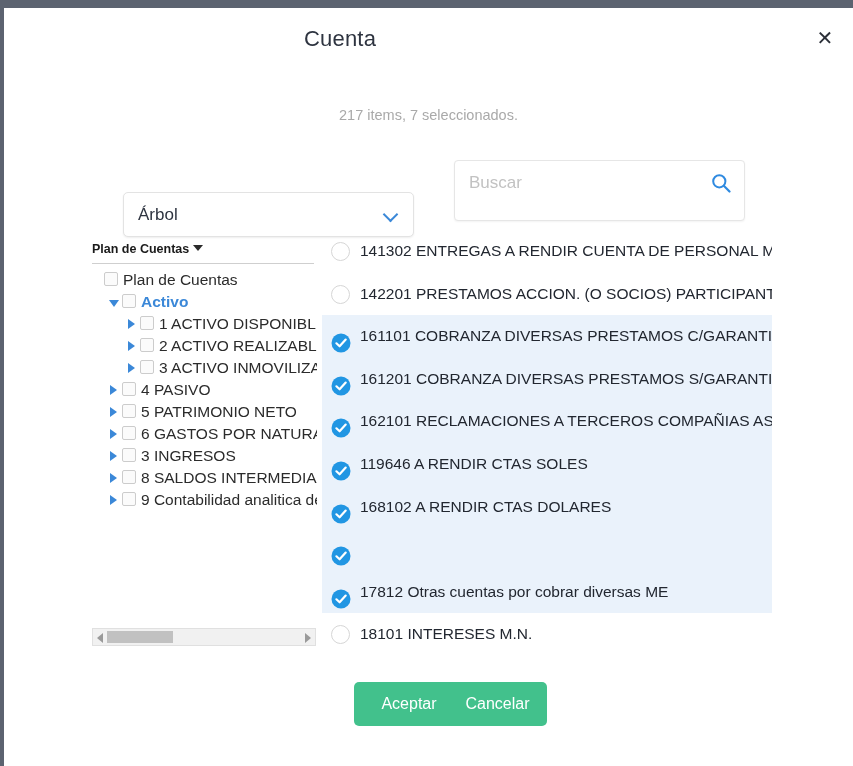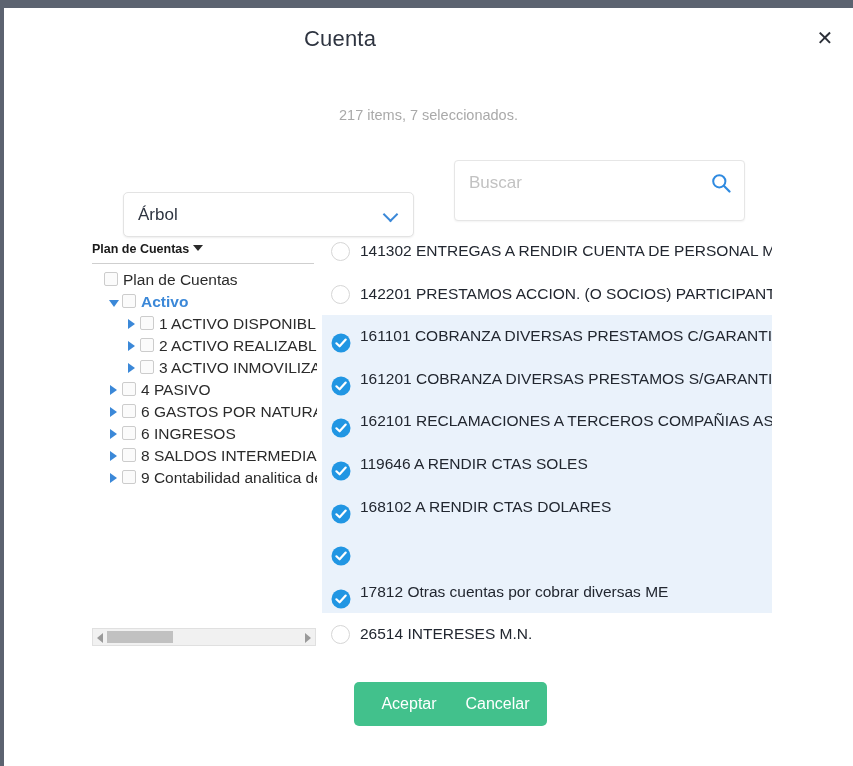--- a/index.html
+++ b/index.html
@@ -313,22 +313,23 @@
       <div class="tree-header">
         <span>Plan de Cuentas</span><span class="caret-dn"></span>
       </div>
       <div class="tree-body" id="tree-body">
           <div class="tree-row" style="padding-left: 0px;"><span class="tree-arrow none"><i></i></span><span class="tree-cb"></span><span class="tree-label">Plan de Cuentas</span></div>
           <div class="tree-row" style="padding-left: 18px;"><span class="tree-arrow open"><i></i></span><span class="tree-cb"></span><span class="tree-label accent">Activo</span></div>
           <div class="tree-row" style="padding-left: 36px;"><span class="tree-arrow "><i></i></span><span class="tree-cb"></span><span class="tree-label">1 ACTIVO DISPONIBLE</span></div>
           <div class="tree-row" style="padding-left: 36px;"><span class="tree-arrow "><i></i></span><span class="tree-cb"></span><span class="tree-label">2 ACTIVO REALIZABLE</span></div>
           <div class="tree-row" style="padding-left: 36px;"><span class="tree-arrow "><i></i></span><span class="tree-cb"></span><span class="tree-label">3 ACTIVO INMOVILIZADO</span></div>
           <div class="tree-row" style="padding-left: 18px;"><span class="tree-arrow "><i></i></span><span class="tree-cb"></span><span class="tree-label">4 PASIVO</span></div>
+          <div class="tree-row" style="padding-left: 18px;"><span class="tree-arrow "><i></i></span><span class="tree-cb"></span><span class="tree-label">5 PATRIMONIO NETO</span></div>
           <div class="tree-row" style="padding-left: 18px;"><span class="tree-arrow "><i></i></span><span class="tree-cb"></span><span class="tree-label">6 GASTOS POR NATURALEZA</span></div>
-          <div class="tree-row" style="padding-left: 18px;"><span class="tree-arrow "><i></i></span><span class="tree-cb"></span><span class="tree-label">6 INGRESOS</span></div>
+          <div class="tree-row" style="padding-left: 18px;"><span class="tree-arrow "><i></i></span><span class="tree-cb"></span><span class="tree-label">3 INGRESOS</span></div>
           <div class="tree-row" style="padding-left: 18px;"><span class="tree-arrow "><i></i></span><span class="tree-cb"></span><span class="tree-label">8 SALDOS INTERMEDIARIOS</span></div>
           <div class="tree-row" style="padding-left: 18px;"><span class="tree-arrow "><i></i></span><span class="tree-cb"></span><span class="tree-label">9 Contabilidad analitica de </span></div>
         </div>
     </div>
 
     <div class="hscroll">
       <span class="arr left"></span>
       <span class="thumb"></span>
       <span class="arr right"></span>
     </div>
@@ -385,21 +386,21 @@
         </div>
         <div class="list-row sel">
           <span class="cb-on"><svg width="20" height="20" viewBox="0 0 20 20">
               <circle cx="10" cy="10" r="9.5" fill="#2196e3"></circle>
               <path d="M5.4 10.3 L8.6 13.3 L14.7 6.6" fill="none" stroke="#ffffff" stroke-width="2.2" stroke-linecap="round" stroke-linejoin="round"></path>
             </svg></span>
           <span class="list-text">17812 Otras cuentas por cobrar diversas ME</span>
         </div>
         <div class="list-row">
           <span class="cb-off"></span>
-          <span class="list-text">26514 INTERESES M.N.</span>
+          <span class="list-text">18101 INTERESES M.N.</span>
         </div>
       </div>
 
     <button class="btn btn-ok">Aceptar</button>
     <button class="btn btn-cancel">Cancelar</button>
 
   </div>
 </div>
 
 </body></html>

